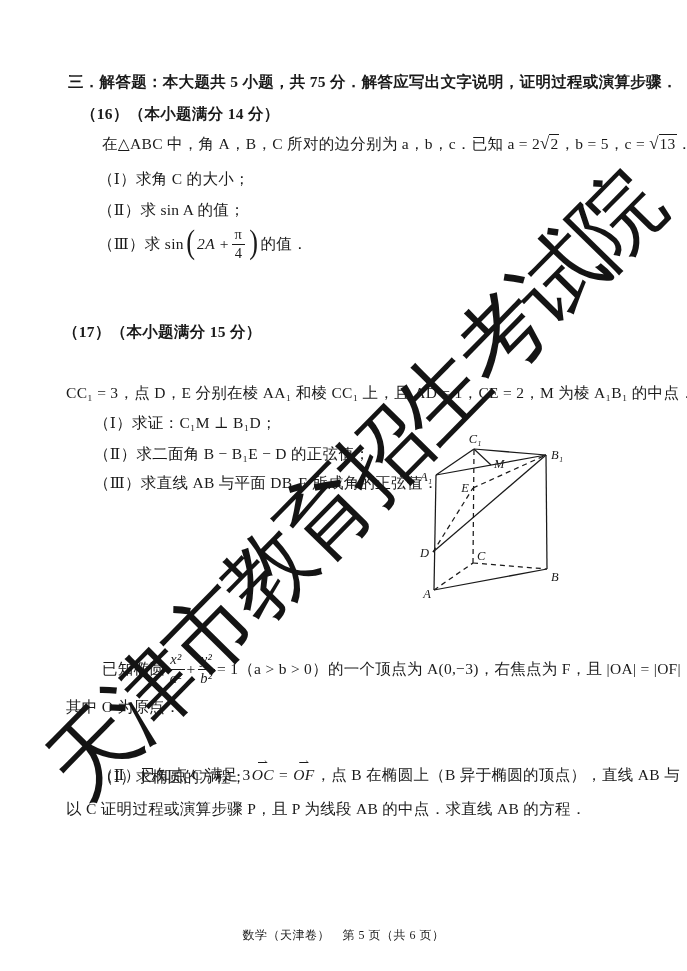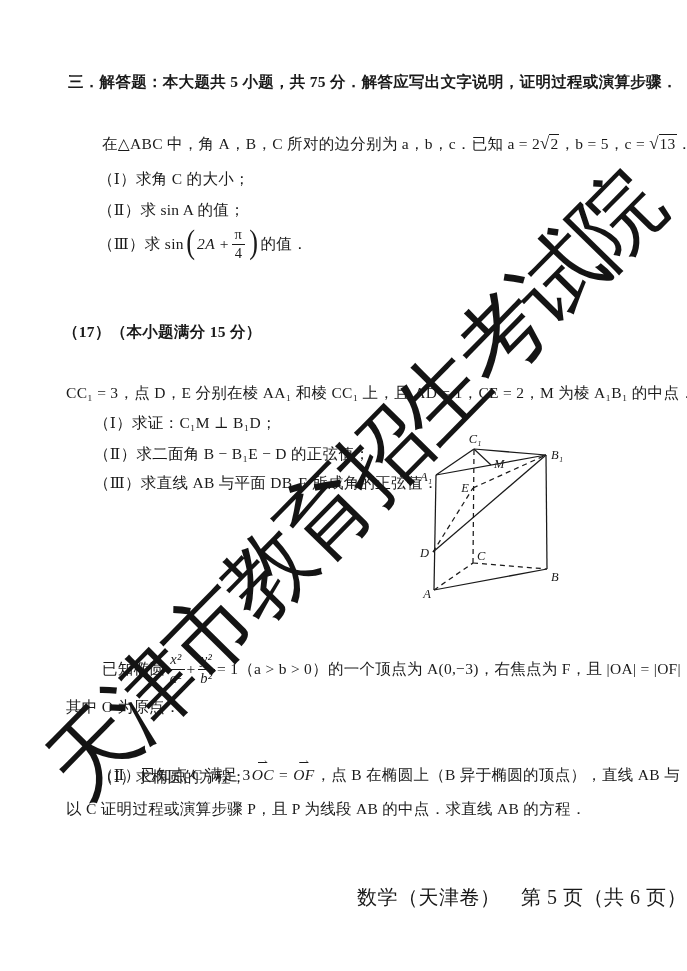--- a/index.html
+++ b/index.html
@@ -22,32 +22,33 @@
             font-size:13px;font-style:normal;letter-spacing:0;}
   .wm{position:absolute;left:-66px;top:432px;width:840px;height:110px;line-height:110px;
       transform:rotate(-45.5deg);transform-origin:center;font-size:88px;letter-spacing:-5px;
       white-space:nowrap;color:#141414;z-index:5;text-align:center;
       font-family:"Liberation Serif","DejaVu Serif",serif;}
   .fig{position:absolute;left:395px;top:428px;z-index:3;}
   .fig line{stroke:#1a1a1a;stroke-width:1.25;}
   .fig .dash{stroke-dasharray:5 4;}
   .fig text{font-size:12.5px;font-style:italic;fill:#1a1a1a;
             font-family:"Liberation Serif","DejaVu Serif",serif;}
-  .footer{position:absolute;top:884px;left:0;width:100%;text-align:right;
-          font-size:20px;letter-spacing:0.5px;z-index:2;}
+  .footer{position:absolute;top:927px;left:0;width:100%;text-align:center;
+          font-size:12px;letter-spacing:0.5px;z-index:2;}
 </style>
 </head>
 <body>
 
 <div class="page">
 
   <div class="wm">天津市教育招生考试院</div>
 
   <div class="ln bold" style="top:72px;left:68px">三．解答题：本大题共 5 小题，共 75 分．解答应写出文字说明，证明过程或演算步骤．</div>
 
+  <div class="ln bold" style="top:104px;left:81px">（16）（本小题满分 14 分）</div>
 
   <div class="ln" style="top:134px;left:102px">
     <span>在△ABC 中，角 A，B，C 所对的边分别为 a，b，c．已知 a = 2</span><span class="rad">√</span><span class="sqrt">2</span><span>，b = 5，c = </span><span class="rad">√</span><span class="sqrt">13</span><span>．</span>
   </div>
 
   <div class="ln" style="top:169px;left:98px">（Ⅰ）求角 C 的大小；</div>
   <div class="ln" style="top:200px;left:98px">（Ⅱ）求 sin A 的值；</div>
 
   <div class="ln flexline" style="top:224px;left:98px;height:40px">
     <span>（Ⅲ）求 sin</span>

